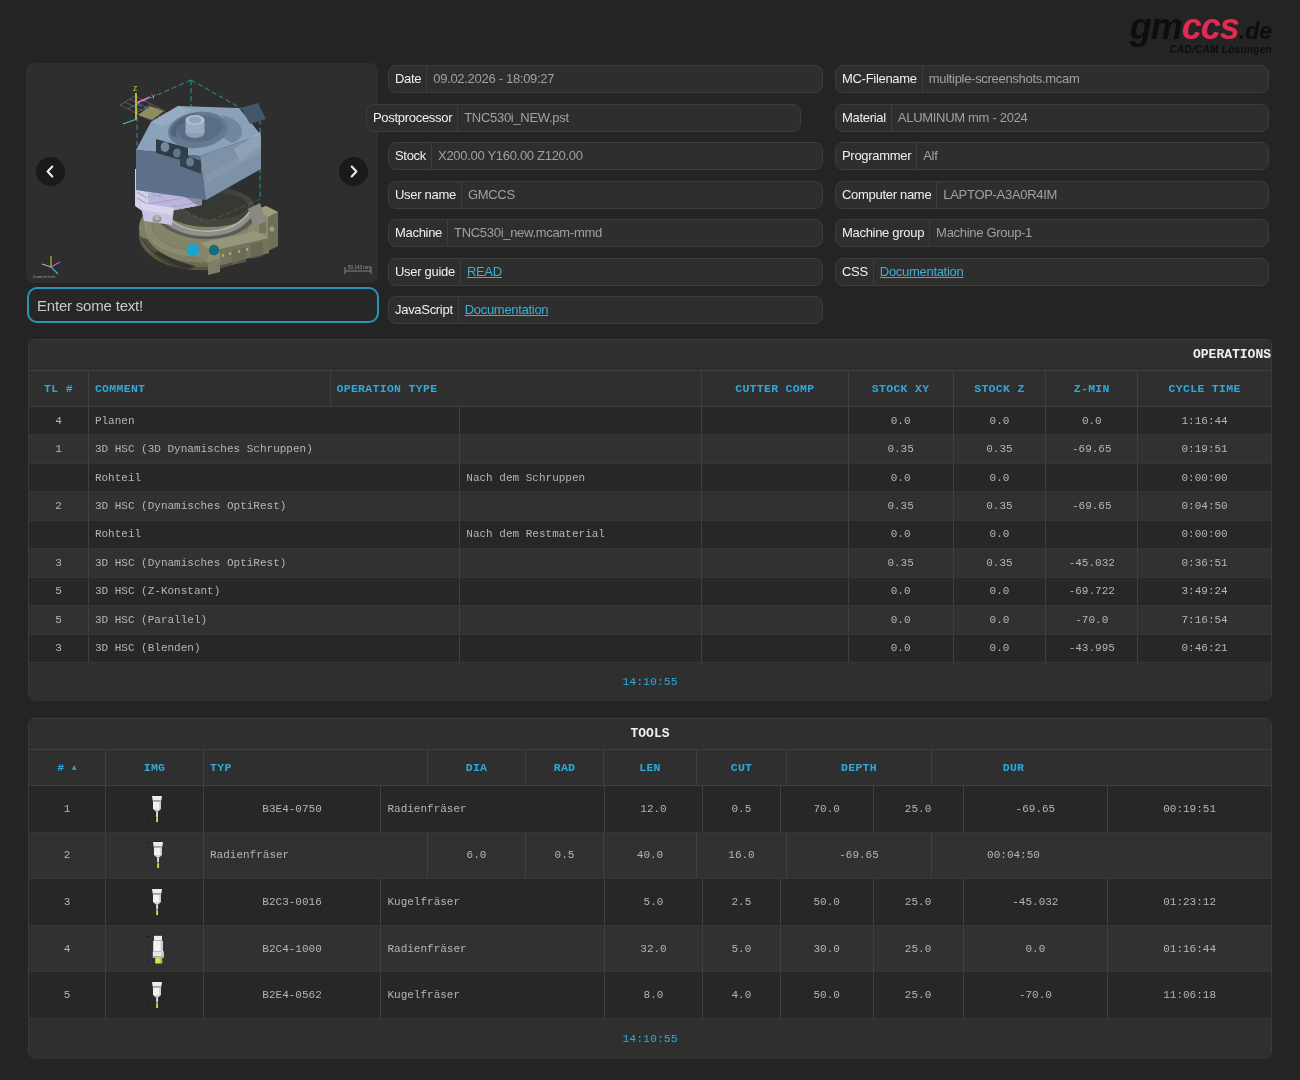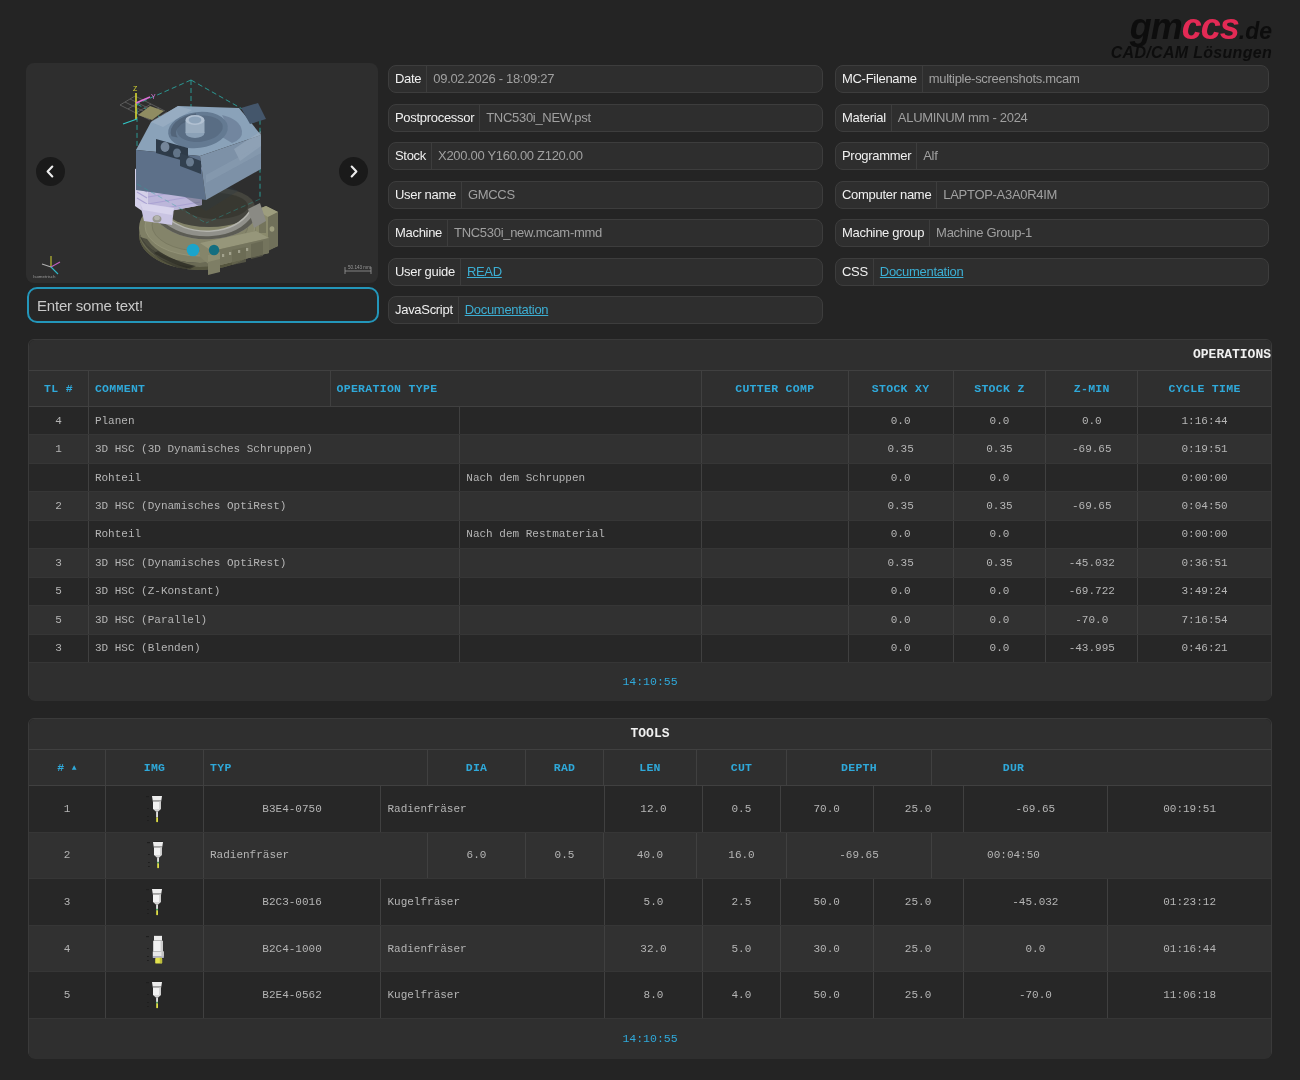--- a/index.html
+++ b/index.html
@@ -2,21 +2,21 @@
 <html><head>
 <meta charset="utf-8">
 <style>
 html,body{margin:0;padding:0;}
 body{width:1300px;height:1080px;background:#242424;font-family:"Liberation Sans",sans-serif;position:relative;overflow:hidden;}
 
 .logo{position:absolute;top:12px;right:28px;text-align:right;font-style:italic;font-weight:bold;color:#0d0d0d;}
 .logo .main{font-size:36px;line-height:30px;letter-spacing:-1px;}
 .logo .main .red{color:#e32a55;}
 .logo .main .de{font-size:23px;letter-spacing:0;}
-.logo .sub{font-size:16px;margin-top:-2px;letter-spacing:0.3px;}
+.logo .sub{font-size:10px;margin-top:-2px;letter-spacing:0.3px;}
 
 #carousel{position:absolute;left:26px;top:63px;width:352px;height:220px;background:#2e2e2e;border-radius:8px;}
 .arrow{position:absolute;width:29px;height:29px;border-radius:50%;background:#1a1a1a;}
 #arrowL{left:10px;top:94px;}
 #arrowR{left:313px;top:94px;}
 .arrow svg{position:absolute;left:0;top:0;}
 
 #textinput{position:absolute;left:27px;top:287px;width:352px;height:36px;background:#272727;border:2px solid #2396ba;border-radius:10px;box-sizing:border-box;}
 #textinput span{display:block;margin:8px 0 0 8px;font-size:15px;letter-spacing:-0.2px;color:#c9c9c9;}
 
@@ -184,21 +184,21 @@
 </div>
 
 <div id="textinput">
     <span>Enter some text!</span>
   </div>
 
 <div class="field" style="left:388px;top:65px;width:435px;">
     <span class="lab">Date</span>
     <span class="val">09.02.2026 - 18:09:27</span>
   </div>
-<div class="field" style="left:388px;top:104px;width:435px;">
+<div class="field" style="left:366px;top:104px;width:435px;">
     <span class="lab">Postprocessor</span>
     <span class="val">TNC530i_NEW.pst</span>
   </div>
 <div class="field" style="left:388px;top:142px;width:435px;">
     <span class="lab">Stock</span>
     <span class="val">X200.00 Y160.00 Z120.00</span>
   </div>
 <div class="field" style="left:388px;top:181px;width:435px;">
     <span class="lab">User name</span>
     <span class="val">GMCCS</span>

